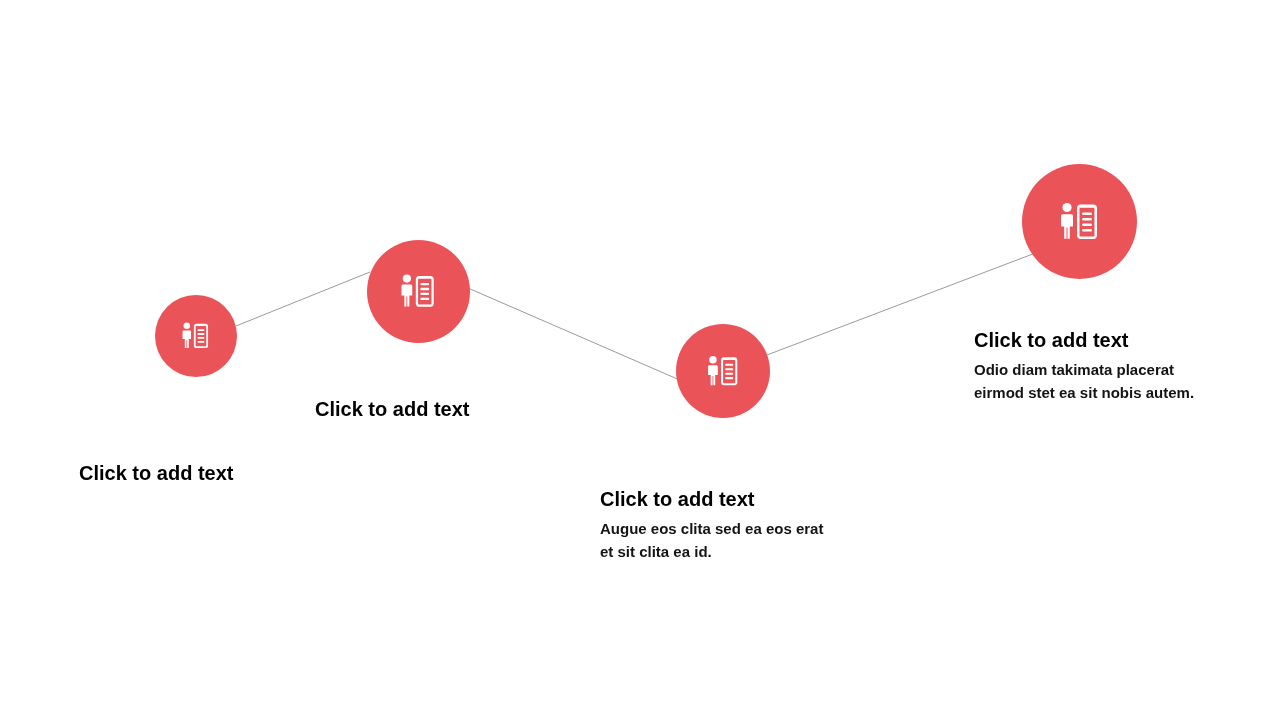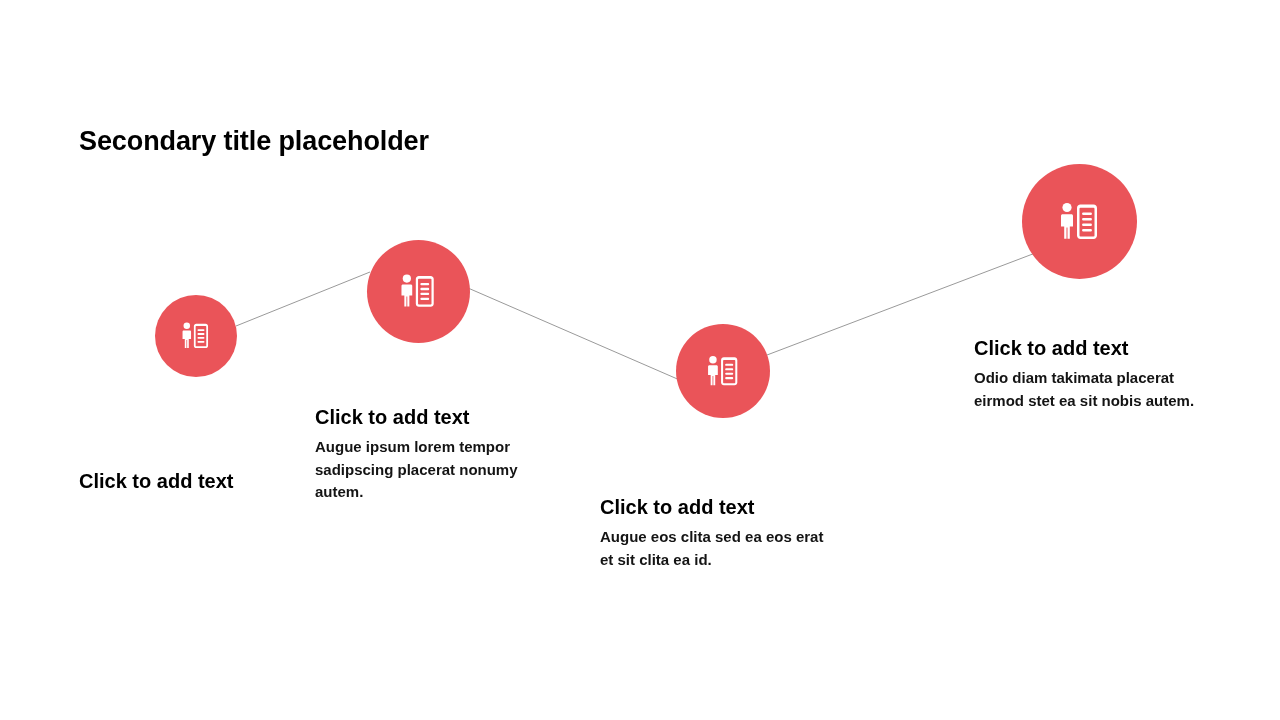--- a/index.html
+++ b/index.html
@@ -43,21 +43,20 @@
     background: #ea5459;
     display: flex;
     align-items: center;
     justify-content: center;
   }
   .node-icon svg {
     display: block;
   }
   .text-block {
     position: absolute;
-    margin-top: 8px;
   }
   .block-heading {
     font-size: 20px;
     font-weight: bold;
     color: #000000;
     line-height: 26px;
     white-space: nowrap;
     margin: 0 0 6px 0;
   }
   .block-body {
@@ -66,21 +65,20 @@
     color: #141414;
     line-height: 22.5px;
     margin: 0;
   }
 </style>
 </head>
 <body>
 
 <div class="slide">
 
-  <div class="slide-title">Secondary title placeholder</div>
 
   <svg class="connectors" width="1280" height="720" viewBox="0 0 1280 720">
     <line x1="236" y1="326" x2="370" y2="272" stroke="#9a9a9a" stroke-width="1"></line>
     <line x1="468" y1="288" x2="682" y2="381" stroke="#9a9a9a" stroke-width="1"></line>
     <line x1="767" y1="355" x2="1038" y2="252" stroke="#9a9a9a" stroke-width="1"></line>
   </svg>
 
   <div class="node-circle" style="left:155px; top:295px; width:82px; height:82px;">
     <span class="node-icon">
       <svg width="34" height="34" viewBox="0 0 48 48" fill="#ffffff" aria-hidden="true">
@@ -136,21 +134,20 @@
       </svg>
     </span>
   </div>
 
   <div class="text-block" style="left:79px; top:460px; width:215px;">
     <p class="block-heading">Click to add text</p>
   </div>
 
   <div class="text-block" style="left:315px; top:396px; width:210px;">
     <p class="block-heading">Click to add text</p>
-    <p class="block-body">Augue ipsum lorem tempor sadipscing placerat nonumy autem.</p>
   </div>
 
   <div class="text-block" style="left:600px; top:486px; width:235px;">
     <p class="block-heading">Click to add text</p>
     <p class="block-body">Augue eos clita sed ea eos erat et sit clita ea id.</p>
   </div>
 
   <div class="text-block" style="left:974px; top:327px; width:225px;">
     <p class="block-heading">Click to add text</p>
     <p class="block-body">Odio diam takimata placerat eirmod stet ea sit nobis autem.</p>

